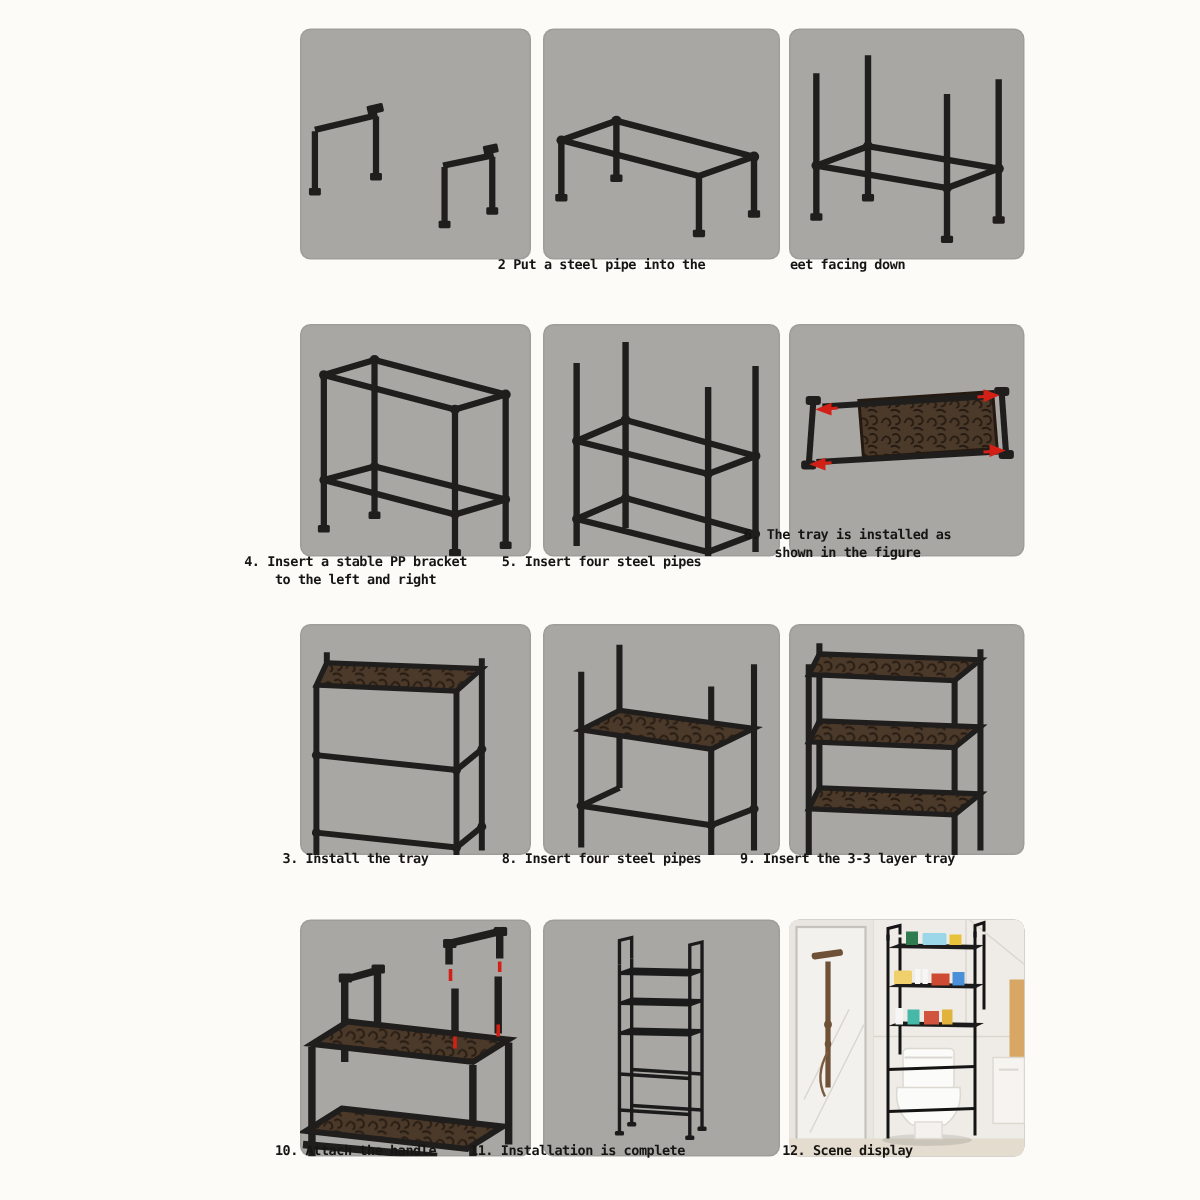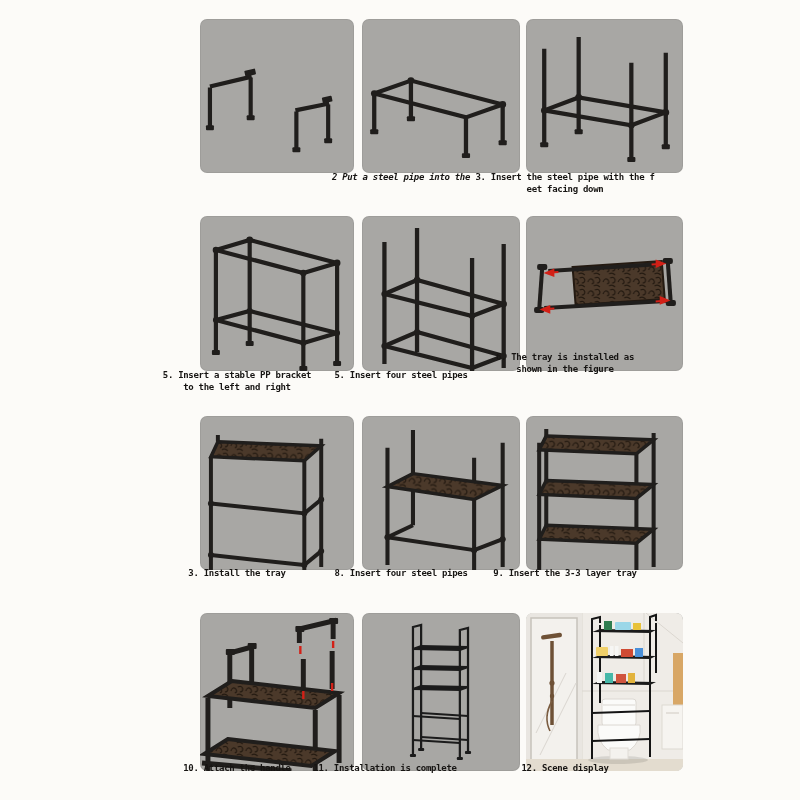--- a/index.html
+++ b/index.html
@@ -386,31 +386,30 @@
         <rect x="95" y="36" width="12" height="8" fill="#cf4a33"></rect>
         <rect x="109" y="35" width="8" height="9" fill="#4a90d9"></rect>
         <rect x="71" y="59" width="5" height="11" fill="#f6f6f4"></rect>
         <rect x="79" y="60" width="8" height="10" fill="#46b8a8"></rect>
         <rect x="90" y="61" width="10" height="9" fill="#d0543e"></rect>
         <rect x="102" y="60" width="7" height="10" fill="#e2b33c"></rect>
       </g>
     </svg>
   </figure>
 
-  <figcaption class="cap" style="left:286px;top:172px;font-style:italic;">
+  <figcaption class="cap" style="left:286px;top:172px;">
     <span>2 Put a steel pipe into the</span>
       <span></span>
   </figcaption>
   <figcaption class="cap" style="left:450px;top:172px;">
-    <span>3. Insert the steel pipe with the f</span>
       <span>eet facing down</span>
   </figcaption>
 
   <figcaption class="cap" style="left:122px;top:370px;">
-    <span>5. Insert a stable PP bracket</span>
+    <span>4. Insert a stable PP bracket</span>
       <span>to the left and right</span>
   </figcaption>
   <figcaption class="cap" style="left:286px;top:370px;">
     <span>5. Insert four steel pipes</span>
       <span></span>
   </figcaption>
   <figcaption class="cap" style="left:450px;top:352px;">
     <span>6. The tray is installed as</span>
       <span>shown in the figure</span>
   </figcaption>

